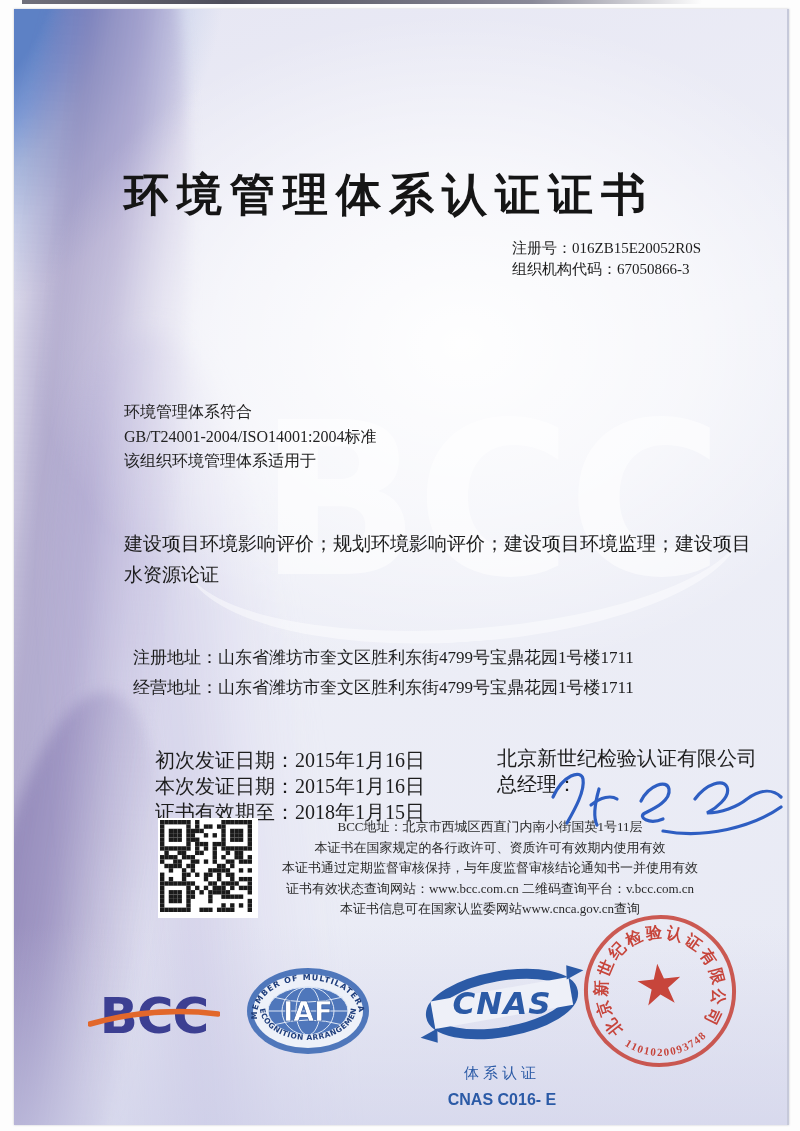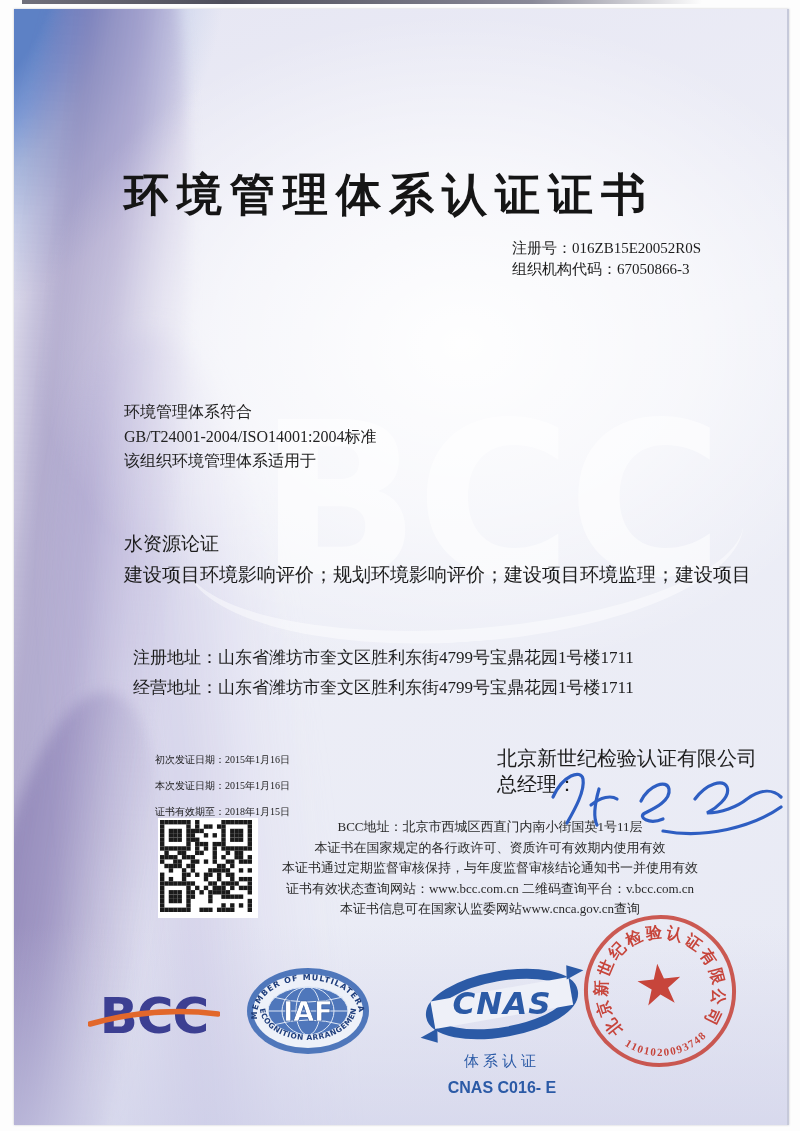--- a/index.html
+++ b/index.html
@@ -32,36 +32,36 @@
   .txt{position:absolute;z-index:3;}
   .center-col{left:110px;width:660px;text-align:left;}
   .title{top:156px;font-size:45px;font-weight:bold;letter-spacing:8px;color:#151515;
         font-family:"DejaVu Serif","Liberation Serif",serif;}
   .reg-block{left:498px;top:229px;font-size:15px;line-height:21px;color:#1d1d1d;}
   .certify{top:278px;font-size:17px;letter-spacing:15px;color:#222;}
   .company{top:330px;font-size:26px;font-weight:bold;letter-spacing:1px;color:#111;}
   .std{top:391px;font-size:16px;line-height:24.5px;}
   .scope{top:519px;font-size:19px;line-height:31px;color:#1d1d1d;}
   .addr{left:119px;top:634px;font-size:17px;line-height:30px;color:#1c1c1c;}
-  .dates{left:141px;top:738px;font-size:10px;line-height:26px;color:#1c1c1c;}
+  .dates{left:141px;top:738px;font-size:20px;line-height:26px;color:#1c1c1c;}
   .issuer{left:483px;top:736px;font-size:20px;line-height:26px;color:#1c1c1c;}
   .signature{position:absolute;left:531px;top:748px;width:240px;height:90px;z-index:4;}
   .qr{position:absolute;left:144px;top:809px;width:96px;height:96px;background:#fff;padding:2px;z-index:3;}
   .qr svg{display:block;width:92px;height:92px;fill:#1a1a1a;}
   .fineprint{left:236px;width:480px;top:808px;text-align:center;font-size:13px;line-height:20.5px;color:#2a2a2a;}
   .u{}
   .stamp{position:absolute;left:566px;top:902px;width:160px;height:160px;z-index:4;transform:rotate(-6deg);opacity:.93;}
   .stamp-ring{position:absolute;left:4px;top:4px;width:144px;height:144px;border:4px solid rgba(197,57,46,.88);border-radius:50%;}
   .arc-ch{position:absolute;left:50%;top:50%;font-weight:bold;color:#c5392e;font-family:"Liberation Serif",serif;white-space:pre;}
   .stamp-star{position:absolute;left:0;top:46px;width:160px;text-align:center;font-size:56px;color:#c5392e;line-height:1;}
   .logo{position:absolute;z-index:3;}
   .logo-bcc{left:74px;top:977px;width:132px;height:58px;}
   .logo-iaf{left:231px;top:957px;width:126px;height:90px;}
   .logo-cnas{left:398px;top:956px;width:180px;height:120px;text-align:center;}
-  .cnas-sub{font-size:15px;color:#2b5aa6;letter-spacing:4px;margin-top:5px;}
+  .cnas-sub{font-size:15px;color:#2b5aa6;letter-spacing:4px;margin-top:17px;}
   .cnas-code{font-size:16px;font-weight:bold;color:#2b5aa6;font-family:"Liberation Sans",sans-serif;margin-top:8px;}
 </style>
 </head>
 <body>
 
 <div class="scan-edge-top"></div>
 
 <div class="page">
 
   <div class="bg bg-blue"></div>
@@ -79,22 +79,22 @@
     <div>组织机构代码：67050866-3</div>
   </div>
 
   <div class="txt center-col std">
     <div>环境管理体系符合</div>
     <div>GB/T24001-2004/ISO14001:2004标准</div>
     <div>该组织环境管理体系适用于</div>
   </div>
 
   <div class="txt center-col scope">
+    <div>建设项目环境影响评价；规划环境影响评价；建设项目环境监理；建设项目</div>
     <div>水资源论证</div>
-    <div>建设项目环境影响评价；规划环境影响评价；建设项目环境监理；建设项目</div>
   </div>
 
   <div class="txt addr">
     <div>注册地址：山东省潍坊市奎文区胜利东街4799号宝鼎花园1号楼1711</div>
     <div>经营地址：山东省潍坊市奎文区胜利东街4799号宝鼎花园1号楼1711</div>
   </div>
 
   <div class="txt dates">
     <div>初次发证日期：2015年1月16日</div>
     <div>本次发证日期：2015年1月16日</div>

